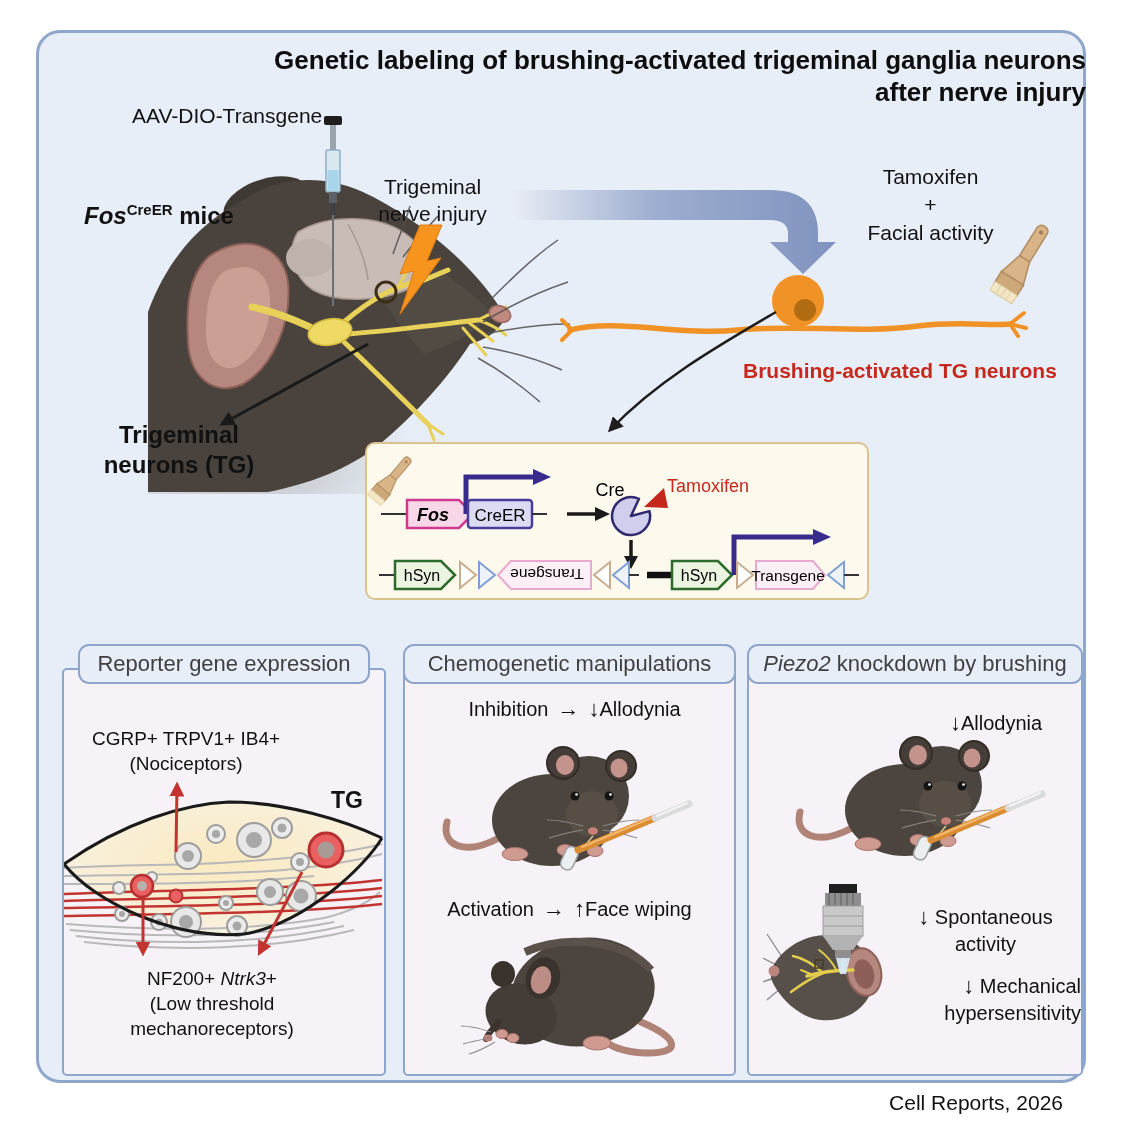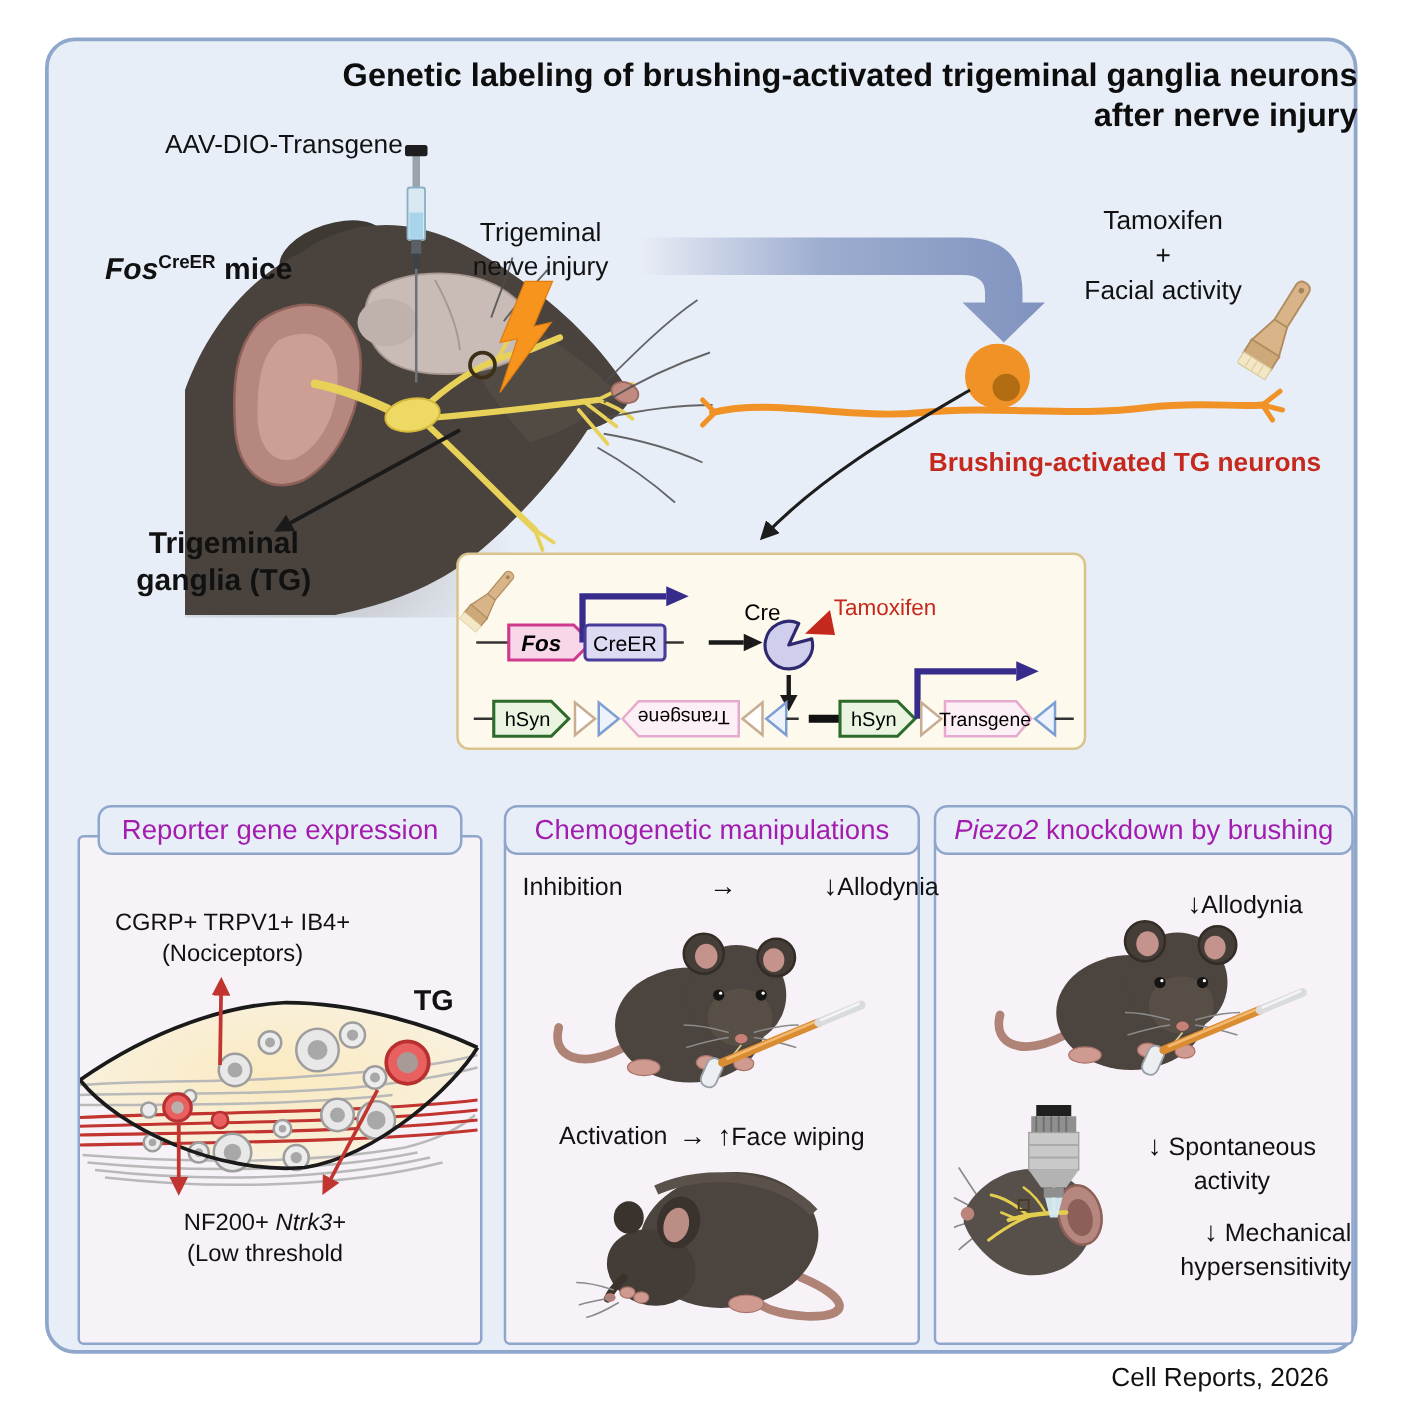--- a/index.html
+++ b/index.html
@@ -20,31 +20,31 @@
   #tg-label{left:88px;top:420px;width:182px;text-align:center;font-size:24px;font-weight:bold;line-height:30px;}
   #construct-box{left:365px;top:442px;width:504px;height:158px;background:#fdf9ec;
     border:2px solid #d9c48e;border-radius:10px;box-sizing:border-box;z-index:4;}
   .panel{top:668px;height:408px;background:#f7f2f7;border:2.5px solid #8ea6cb;
     border-radius:5px;box-sizing:border-box;z-index:3;}
   #panel-reporter{left:62px;width:324px;}
   #panel-chemo{left:403px;width:333px;}
   #panel-piezo{left:747px;width:336px;}
   .panel-title{top:644px;height:40px;background:#e8eef8;border:2.5px solid #8ea6cb;
     border-radius:11px;box-sizing:border-box;z-index:7;display:flex;align-items:center;
-    justify-content:center;font-size:22px;color:#a21caf;white-space:pre;}
+    justify-content:center;font-size:22px;color:#404040;white-space:pre;}
   #title-reporter{left:78px;width:292px;}
   #title-chemo{left:403px;width:333px;}
   #title-piezo{left:747px;width:336px;}
   #noci-label{left:70px;top:726px;width:232px;text-align:center;font-size:19px;line-height:25px;z-index:8;}
   #tg-tag{left:331px;top:787px;font-size:23px;font-weight:bold;z-index:8;}
   #ltmr-label{left:98px;top:966px;width:228px;text-align:center;font-size:19px;line-height:25px;z-index:8;}
   .behavior-line{display:flex;justify-content:center;align-items:baseline;gap:9px;
     font-size:20px;z-index:8;}
   .arrow-glyph{font-weight:bold;font-size:22px;}
-  #inhibition-line{left:418px;top:696px;width:333px;justify-content:space-between;}
+  #inhibition-line{left:408px;top:696px;width:333px;}
   #activation-line{left:403px;top:896px;width:333px;align-items:center;}
   #allodynia3-line{left:950px;top:710px;font-size:20px;z-index:8;}
   #spont-label{left:898px;top:903px;width:175px;text-align:center;font-size:20px;line-height:27px;z-index:8;}
   #mech-label{left:903px;top:972px;width:178px;text-align:right;font-size:20px;line-height:27px;z-index:8;}
   #footer{right:62px;top:1091px;font-size:21px;z-index:6;}
   svg{display:block;}
   svg text{font-family:"Liberation Sans",sans-serif;}
 </style>
 </head>
 <body>
@@ -181,21 +181,21 @@
     <div>nerve injury</div>
   </div>
   <div id="tam-label" class="abs lbl">
     <div>Tamoxifen</div>
     <div>+</div>
     <div>Facial activity</div>
   </div>
   <div id="tgn-label" class="abs lbl">Brushing-activated TG neurons</div>
   <div id="tg-label" class="abs lbl">
     <div>Trigeminal</div>
-    <div>ganglia (TG)</div>
+    <div>neurons (TG)</div>
   </div>
 
   <div id="construct-box" class="abs">
     <svg style="width:500px;height:154px" viewBox="0 0 500 154">
       <g transform="translate(24,36) rotate(40) scale(0.66) translate(-20,-45)">
         <rect x="14" y="2" width="12" height="42" rx="5" fill="#d8b488" stroke="#b08c60" stroke-width="1.5"></rect>
         <circle cx="20" cy="9" r="2.2" fill="#a5815a"></circle>
         <polygon points="14,40 26,40 33,64 7,64" fill="#d8b488" stroke="#b08c60" stroke-width="1.5"></polygon>
         <rect x="7" y="63" width="26" height="13" fill="#cda97a" stroke="#b08c60" stroke-width="1.5"></rect>
         <rect x="7" y="75" width="26" height="10" fill="#f3e7c6" stroke="#d9c89c" stroke-width="1"></rect>
@@ -330,20 +330,21 @@
     <g stroke="#c23430" stroke-width="3" fill="none">
       <line x1="112" y1="80" x2="113" y2="14" marker-end="url(#mRed)"></line>
       <line x1="79" y1="128" x2="79" y2="180" marker-end="url(#mRed)"></line>
       <line x1="238" y1="100" x2="196" y2="180" marker-end="url(#mRed)"></line>
     </g>
   </svg>
 
   <div id="ltmr-label" class="abs">
     <div><span>NF200+ </span><i>Ntrk3</i><span>+</span></div>
     <div>(Low threshold</div>
+    <div>mechanoreceptors)</div>
   </div>
 
   <div id="inhibition-line" class="abs behavior-line">
     <span>Inhibition</span>
     <span class="arrow-glyph">→</span>
     <span><b class="arrow-glyph">↓</b><span>Allodynia</span></span>
   </div>
 
   <svg class="abs" style="left:437px;top:738px;width:270px;height:136px;z-index:8" viewBox="0 0 270 136">
     <path d="M62,100 C28,118 4,108 10,84" stroke="#b08377" stroke-width="7" fill="none" stroke-linecap="round"></path>

